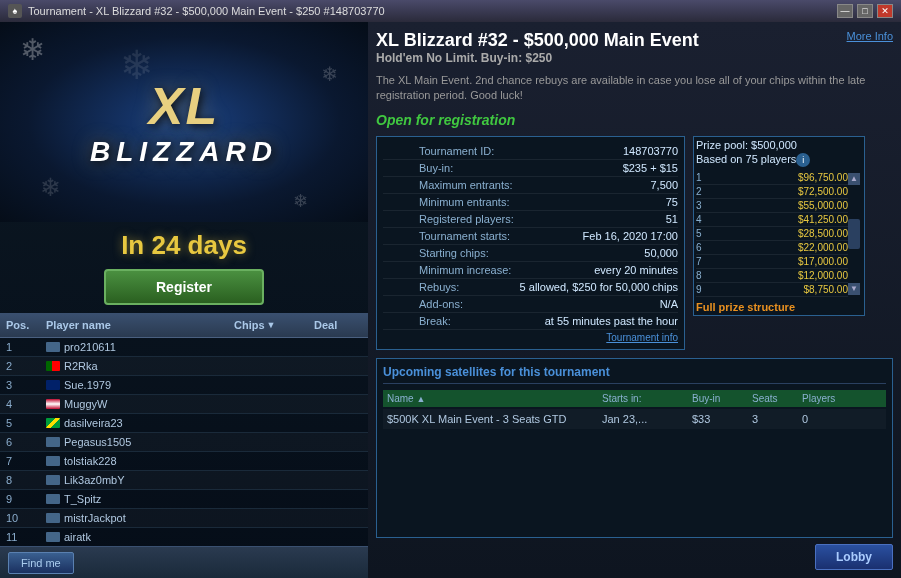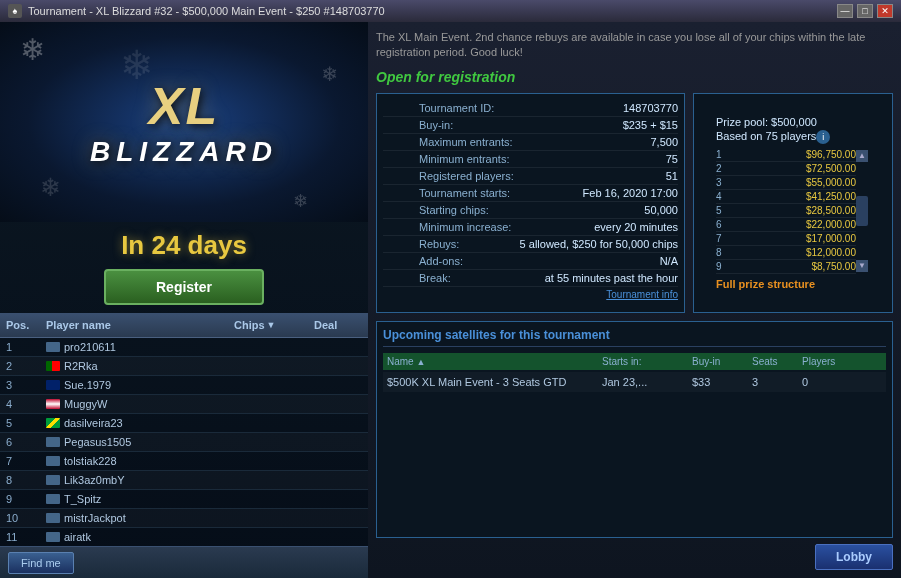--- a/index.html
+++ b/index.html
@@ -263,24 +263,24 @@
       text-align: right;
       color: #4a90d9;
       font-size: 10px;
       cursor: pointer;
       text-decoration: underline;
       padding-top: 2px;
     }
 
     
     .prize-box {
-      width: 200px;
+      width: 172px;
       background: #0a1520;
       border: 1px solid #2a6090;
-      padding: 22px;
+      padding: 2px;
       flex-shrink: 0;
     }
 
     .prize-header {
       font-size: 11px;
       color: #d0e8ff;
       margin-bottom: 2px;
     }
     .prize-row {
       display: flex;
@@ -510,20 +510,29 @@
         </div>
     </div>
 
     <div class="find-me-bar">
       <button class="find-me-btn">Find me</button>
     </div>
   </div>
 
   <div class="right-panel">
 
+    <div class="tournament-header">
+      <div>
+        <div class="tournament-title">XL Blizzard #32 - $500,000 Main Event</div>
+        <div class="buy-in-text">
+          <span>Hold'em No Limit. Buy-in: $250</span>
+        </div>
+      </div>
+      <a class="more-info-link">More Info</a>
+    </div>
 
     <div class="description-text">The XL Main Event. 2nd chance rebuys are available in case you lose all of your chips within the late registration period. Good luck!</div>
 
     <div class="open-registration">Open for registration</div>
 
     <div class="info-panels">
 
       <div class="tournament-info-box" id="tournament-info-box">
       <div class="info-row">
     <span class="info-label">Tournament ID:</span>

